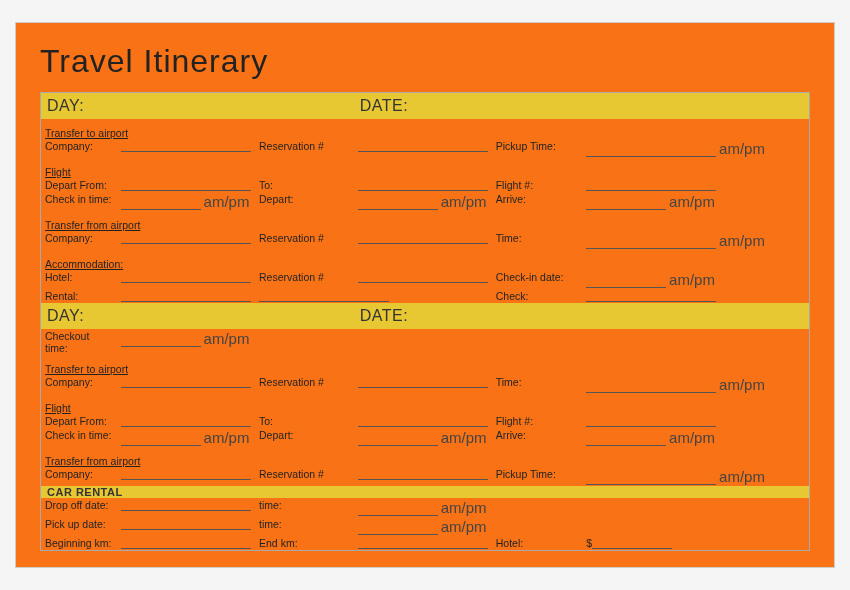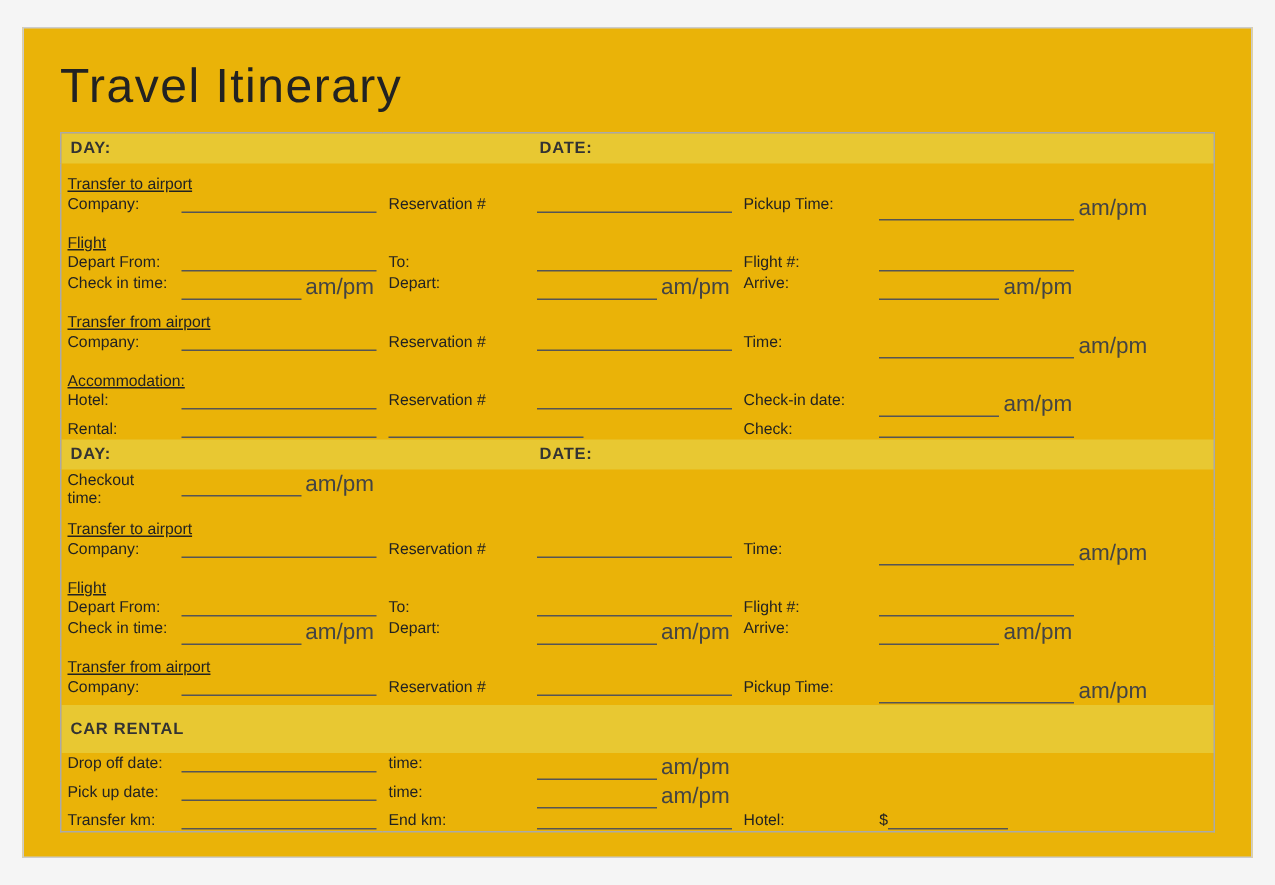--- a/index.html
+++ b/index.html
@@ -6,21 +6,21 @@
     body {
       background: #f5f5f5;
       font-family: Arial, sans-serif;
       display: flex;
       justify-content: center;
       align-items: center;
       min-height: 590px;
       width: 850px;
     }
     .page {
-      background: #eab308;
+      background: #f97316;
       width: 820px;
       padding: 20px 24px 16px 24px;
       border: 1px solid #ccc;
     }
     .title {
       font-size: 32px;
       font-weight: 300;
       letter-spacing: 1px;
       margin-bottom: 12px;
       color: #222;
@@ -32,22 +32,22 @@
       font-size: 10.5px;
       color: #222;
     }
     .main-table td {
       padding: 1px 4px;
       vertical-align: top;
     }
     .header-row td {
       background: #e8c832;
       color: #333;
-      font-weight: bold;
-      font-size: 11px;
+      font-weight: normal;
+      font-size: 16px;
       padding: 4px 6px;
       letter-spacing: 0.5px;
     }
     .section-label {
       text-decoration: underline;
       font-size: 10.5px;
       color: #222;
     }
     .underline-field {
       display: inline-block;
@@ -68,21 +68,21 @@
     }
     .data-row > td {
       padding-top: 1px;
       padding-bottom: 1px;
     }
     .car-header td {
       background: #e8c832;
       color: #333;
       font-weight: bold;
       font-size: 11px;
-      padding: 10px 6px;
+      padding: 0 6px;
       letter-spacing: 0.5px;
     }
   </style>
 </head>
 <body>
 
 <div class="page">
   <div class="title">Travel Itinerary</div>
 
   <table class="main-table">
@@ -226,21 +226,21 @@
 
     <tr class="data-row">
       <td>Pick up date:</td>
       <td><span class="underline-field long"></span></td>
       <td>time:</td>
       <td><span class="underline-field med"></span> <span class="ampm">am/pm</span></td>
       <td colspan="2"></td>
     </tr>
 
     <tr class="data-row">
-      <td>Transfer km:</td>
+      <td>Beginning km:</td>
       <td><span class="underline-field long"></span></td>
       <td>End km:</td>
       <td><span class="underline-field long"></span></td>
       <td>Hotel:</td>
       <td>$<span class="underline-field med"></span></td>
     </tr>
   </tbody>
     </table>
 </div>
 

